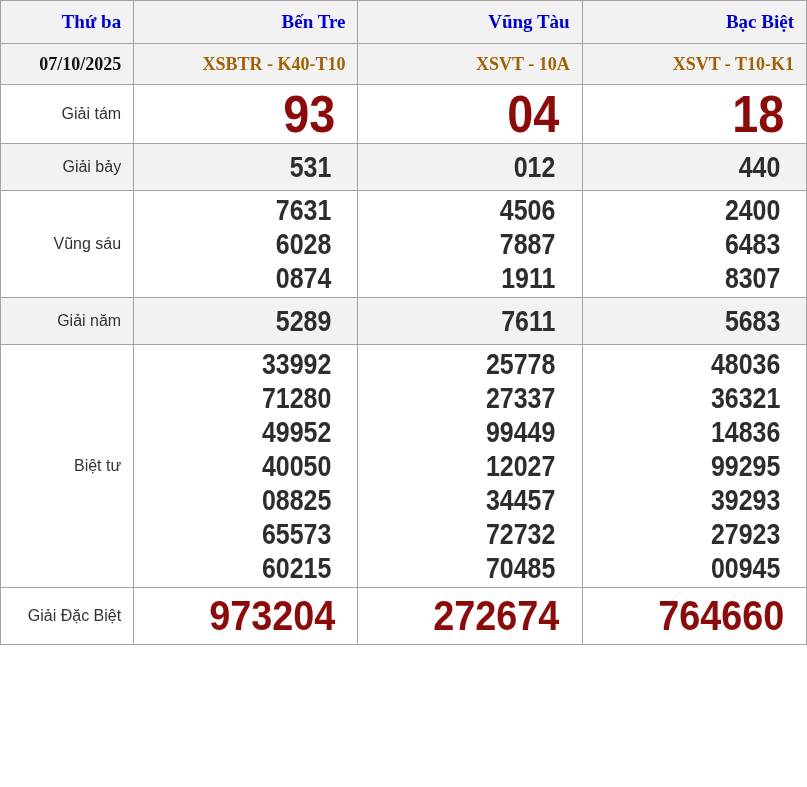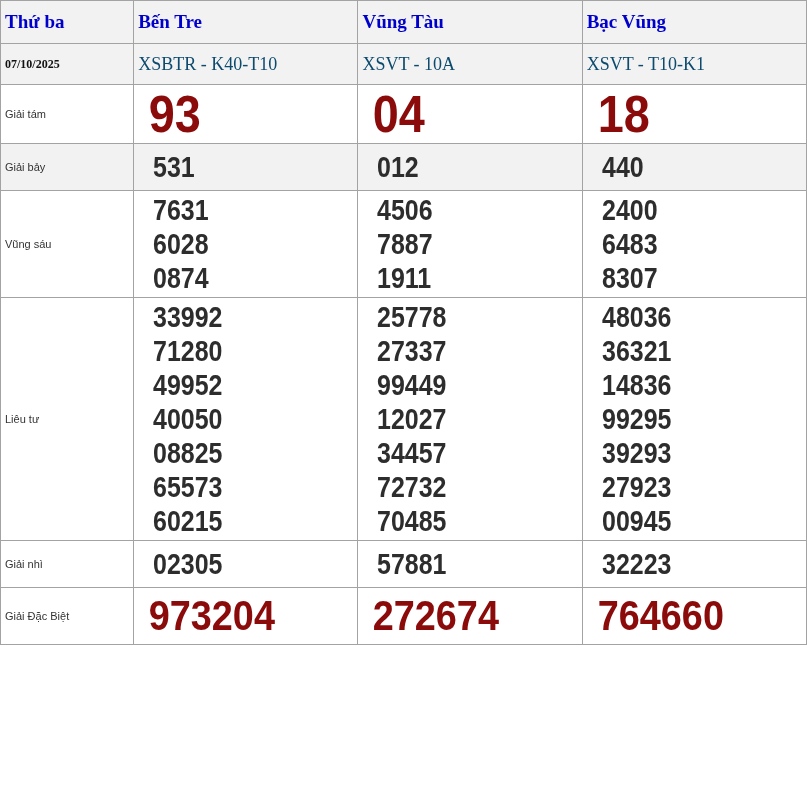--- a/index.html
+++ b/index.html
@@ -8,56 +8,56 @@
     background: #ffffff;
     font-family: "Liberation Sans", sans-serif;
   }
   .lottery-table {
     width: 807px;
     border-collapse: collapse;
     table-layout: fixed;
   }
   .lottery-table td {
     border: 1px solid #a3a3a3;
-    text-align: left;
+    text-align: right;
     vertical-align: middle;
-    padding: 2px 4px;
+    padding: 2px 12px;
     overflow: hidden;
   }
   col.c-label { width: 133px; }
   col.c-prov  { width: 224px; }
   tr.alt td { background: #f2f2f2; }
   tr.plain td { background: #ffffff; }
 
   
   .hdr-cell {
     font-family: "Liberation Serif", serif;
     font-weight: bold;
     font-size: 19px;
     color: #0000cc;
     height: 38px;
   }
   
   .date-cell {
     font-family: "Liberation Serif", serif;
     font-weight: bold;
-    font-size: 12px;
+    font-size: 18px;
     color: #111111;
     height: 36px;
   }
   .code-cell {
     font-family: "Liberation Serif", serif;
-    font-weight: normal;
+    font-weight: bold;
     font-size: 18px;
-    color: #0c4a6e;
+    color: #a16207;
     height: 36px;
   }
   
   .label-cell {
-    font-size: 11px;
+    font-size: 16px;
     color: #333333;
     font-weight: normal;
   }
   
   .ln {
     display: block;
     font-weight: bold;
     color: #2d2d2d;
     font-size: 29px;
     line-height: 34px;
@@ -90,21 +90,21 @@
       <col class="c-prov">
       <col class="c-prov">
       <col class="c-prov">
   </colgroup>
 
   <tbody>
       <tr class="alt">
     <td class="hdr-cell">Thứ ba</td>
     <td class="hdr-cell">Bến Tre</td>
     <td class="hdr-cell">Vũng Tàu</td>
-    <td class="hdr-cell">Bạc Vũng</td>
+    <td class="hdr-cell">Bạc Biệt</td>
   </tr>
 
   <tr class="alt">
     <td class="date-cell">07/10/2025</td>
     <td class="code-cell">XSBTR - K40-T10</td>
     <td class="code-cell">XSVT - 10A</td>
     <td class="code-cell">XSVT - T10-K1</td>
   </tr>
 
   <tr class="plain row-eight">
@@ -145,23 +145,35 @@
       <span class="ln">7887</span>
       <span class="ln">1911</span>
     </td>
     <td>
       <span class="ln">2400</span>
       <span class="ln">6483</span>
       <span class="ln">8307</span>
     </td>
   </tr>
 
+  <tr class="alt single">
+    <td class="label-cell">Giải năm</td>
+    <td>
+          <span class="ln">5289</span>
+        </td>
+    <td>
+          <span class="ln">7611</span>
+        </td>
+    <td>
+          <span class="ln">5683</span>
+        </td>
+  </tr>
 
   <tr class="plain">
-    <td class="label-cell">Liêu tư</td>
+    <td class="label-cell">Biệt tư</td>
     <td>
       <span class="ln">33992</span>
       <span class="ln">71280</span>
       <span class="ln">49952</span>
       <span class="ln">40050</span>
       <span class="ln">08825</span>
       <span class="ln">65573</span>
       <span class="ln">60215</span>
     </td>
     <td>
@@ -178,32 +190,20 @@
       <span class="ln">36321</span>
       <span class="ln">14836</span>
       <span class="ln">99295</span>
       <span class="ln">39293</span>
       <span class="ln">27923</span>
       <span class="ln">00945</span>
     </td>
   </tr>
 
 
-  <tr class="plain single">
-    <td class="label-cell">Giải nhì</td>
-    <td>
-          <span class="ln">02305</span>
-        </td>
-    <td>
-          <span class="ln">57881</span>
-        </td>
-    <td>
-          <span class="ln">32223</span>
-        </td>
-  </tr>
 
 
   <tr class="plain row-special">
     <td class="label-cell">Giải Đặc Biệt</td>
     <td>
           <span class="ln">973204</span>
         </td>
     <td>
           <span class="ln">272674</span>
         </td>

